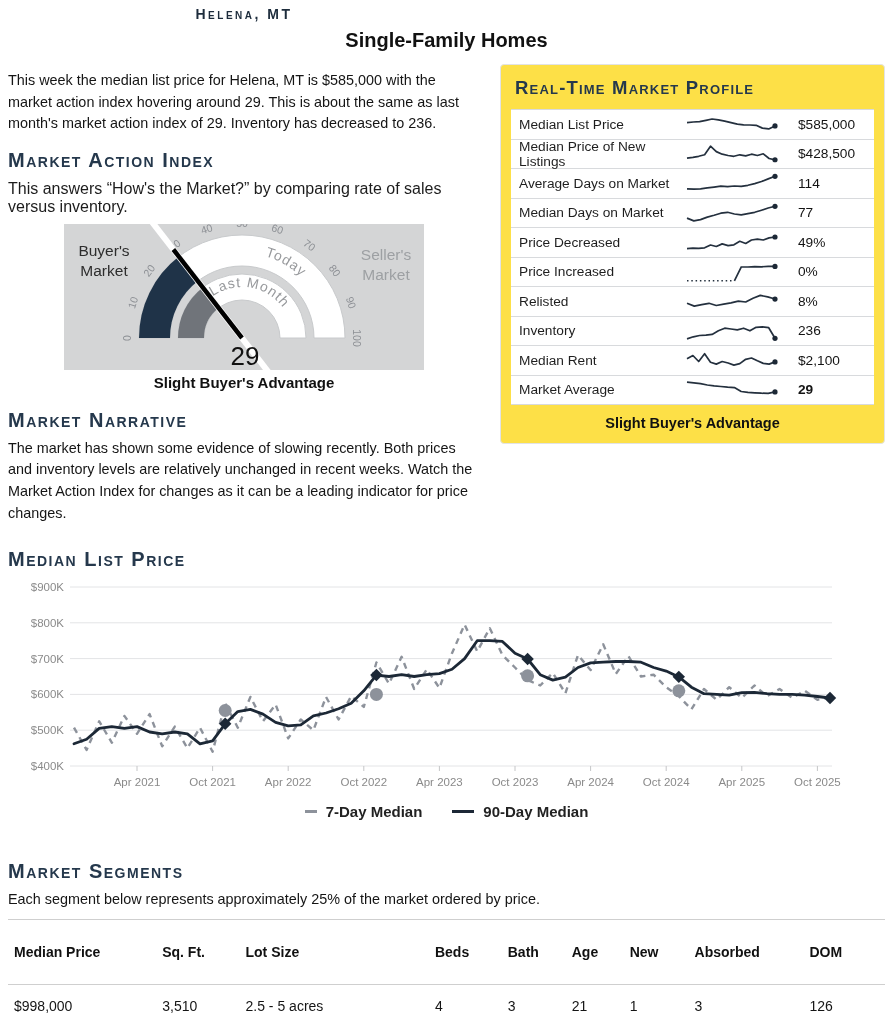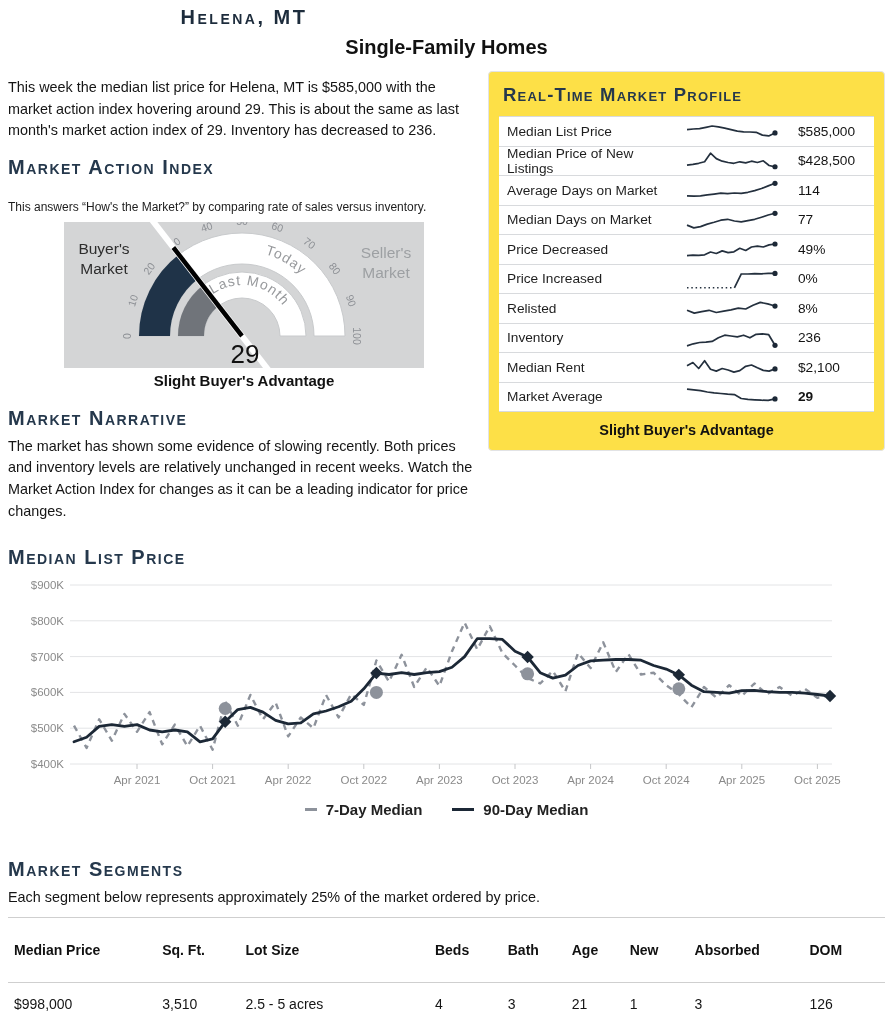--- a/index.html
+++ b/index.html
@@ -1,25 +1,25 @@
 <!DOCTYPE html>
 <html><head>
 <meta charset="utf-8">
 <style>
   html,body{margin:0;padding:0;background:#fff;}
   body{width:893px;height:1024px;overflow:hidden;font-family:"Liberation Sans",sans-serif;color:#1a1a1a;}
   .page{padding:6px 8px 0;}
-  .title{width:472px;text-align:center;font-variant:small-caps;font-weight:700;font-size:20px;letter-spacing:2.5px;color:#1d2c3c;}
+  .title{width:472px;text-align:center;font-variant:small-caps;font-weight:700;font-size:14px;letter-spacing:2.5px;color:#1d2c3c;}
   .subtitle{width:100%;text-align:center;font-size:20px;color:#111;margin-top:7px;font-weight:bold;}
-  .top{display:flex;gap:8px;margin-top:12px;align-items:flex-start;}
+  .top{display:flex;gap:20px;margin-top:12px;align-items:flex-start;}
   .leftcol{width:472px;flex:none;}
   h2.sec{font-variant:small-caps;font-weight:700;letter-spacing:1.5px;color:#25384c;font-size:20px;margin:18px 0 6px;}
   h2.first{margin-top:14px;}
   p.body{font-size:14.4px;line-height:1.5;margin:6px 0;color:#151515;}
-  p.small{font-size:12px;margin:21px 0 2px;color:#1c1c1c;}
+  p.small{font-size:16px;margin:8px 0 2px;color:#1c1c1c;}
   .gaugewrap{width:360px;margin:8px auto 0;}
   .gaugewrap svg{display:block;}
   .gcap{text-align:center;font-weight:700;font-size:15px;margin-top:4px;color:#111;}
   .panel{flex:1;background:#fde047;border:1px solid #e2e3e5;border-radius:4px;padding:8px 10px 8px;}
   .panel h2{margin:4px 0 10px 4px;font-size:18.5px;letter-spacing:1.2px;}
   .prows{background:#fff;border-top:1px solid #d8dadd;}
   .prow{display:flex;align-items:center;height:28.5px;border-bottom:1px solid #d8dadd;padding:0 6px 0 8px;background:#fff;}
   .plabel{flex:1;font-size:13.7px;color:#1e1e1e;}
   .spark{flex:none;margin-right:12px;}
   .pvalue{flex:none;width:70px;font-size:13.7px;color:#141414;}

